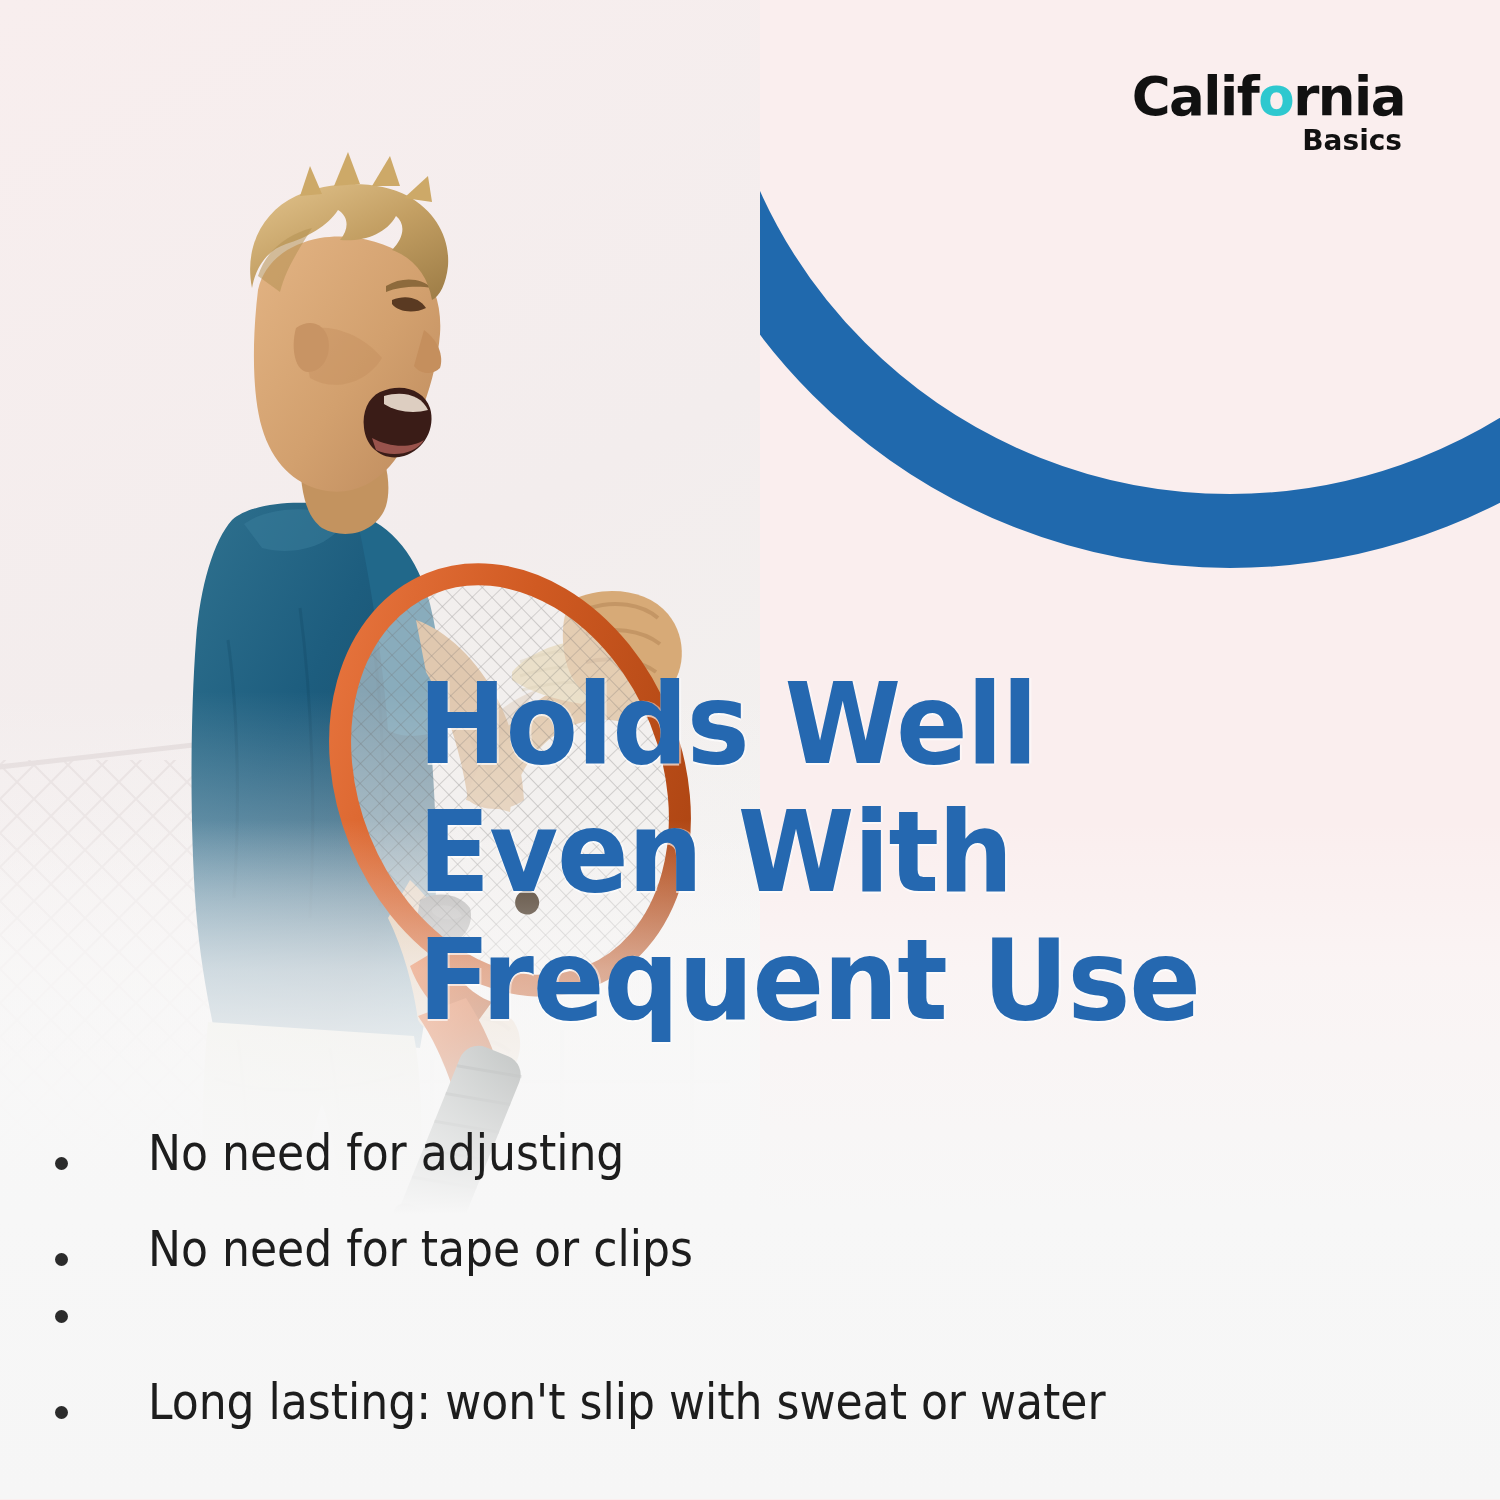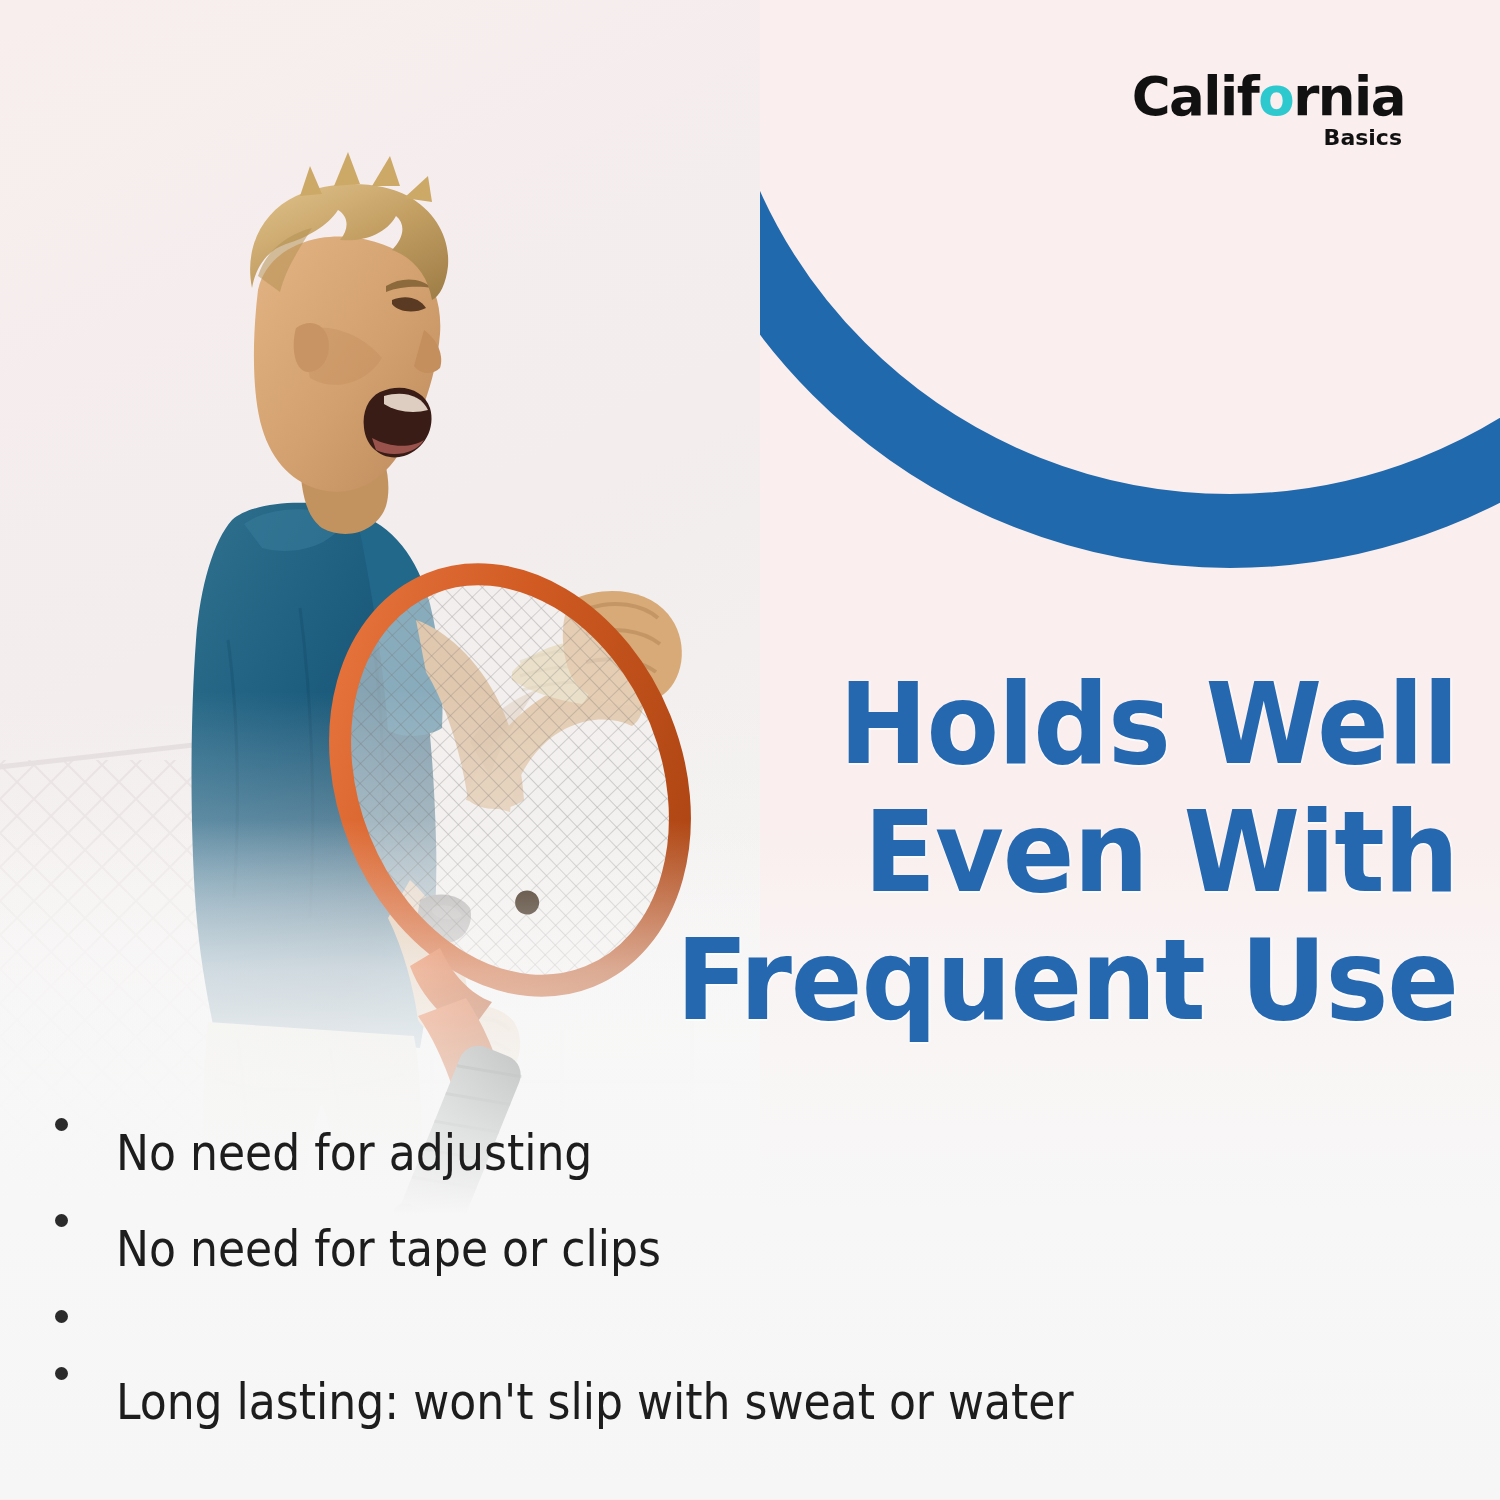--- a/index.html
+++ b/index.html
@@ -75,34 +75,34 @@
     color:#111111;
     display:block;
     white-space:nowrap;
   }
   .logo-o{
     color:#2ec8cf;
   }
   .logo-sub{
     font-family:"DejaVu Sans", sans-serif;
     font-weight:bold;
-    font-size:22px;
+    font-size:28px;
     color:#111111;
     display:block;
     margin-top:4px;
     margin-right:3px;
     letter-spacing:0px;
   }
 
   
   .headline{
     position:absolute;
     right:42px;top:660px;
     width:1000px;
-    text-align:right;
+    text-align:left;
     z-index:10;
   }
   .headline .ln{
     display:block;
     font-family:"Liberation Sans Narrow","DejaVu Sans Condensed","Liberation Sans", sans-serif;
     font-weight:bold;
     font-size:113px;
     line-height:128px;
     color:#2568b0;
     letter-spacing:-1px;
@@ -114,22 +114,23 @@
 
   
   .bullets{
     position:absolute;
     left:55px;top:1128px;
     z-index:10;
     width:1400px;
   }
   .bullet{
     display:flex;
-    align-items:flex-start;
+    align-items:flex-end;
     margin-bottom:44px;
+    gap:32px;
   }
   .bullet:last-child{margin-bottom:0;}
   .dot{
     flex:0 0 auto;
     width:13px;height:13px;
     border-radius:50%;
     background:#2b2b2b;
     position:relative;
     top:-10px;
     margin-right:48px;

